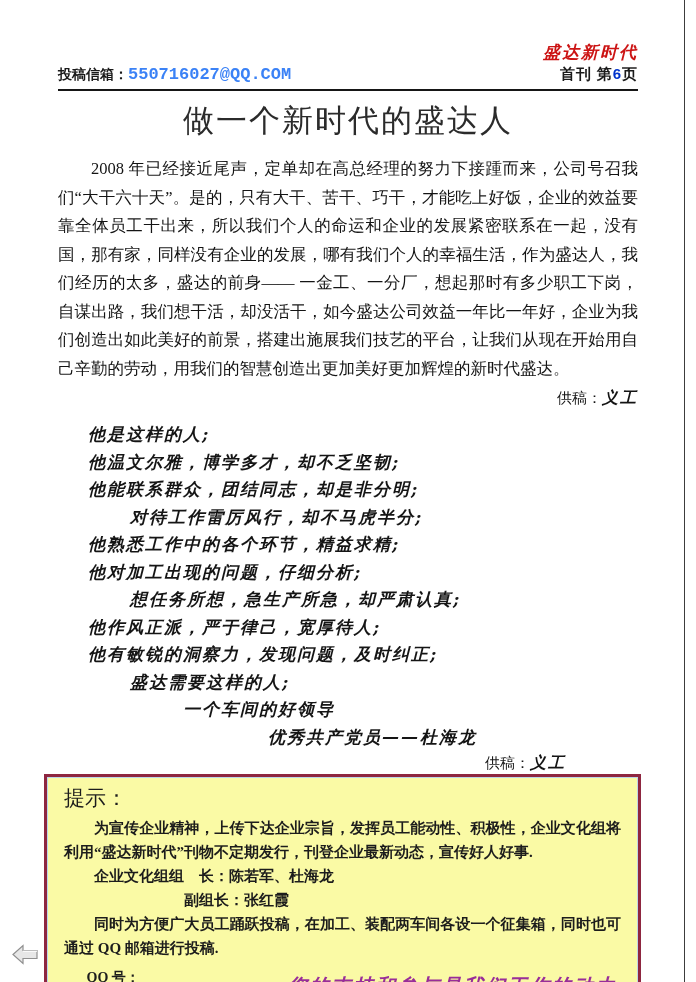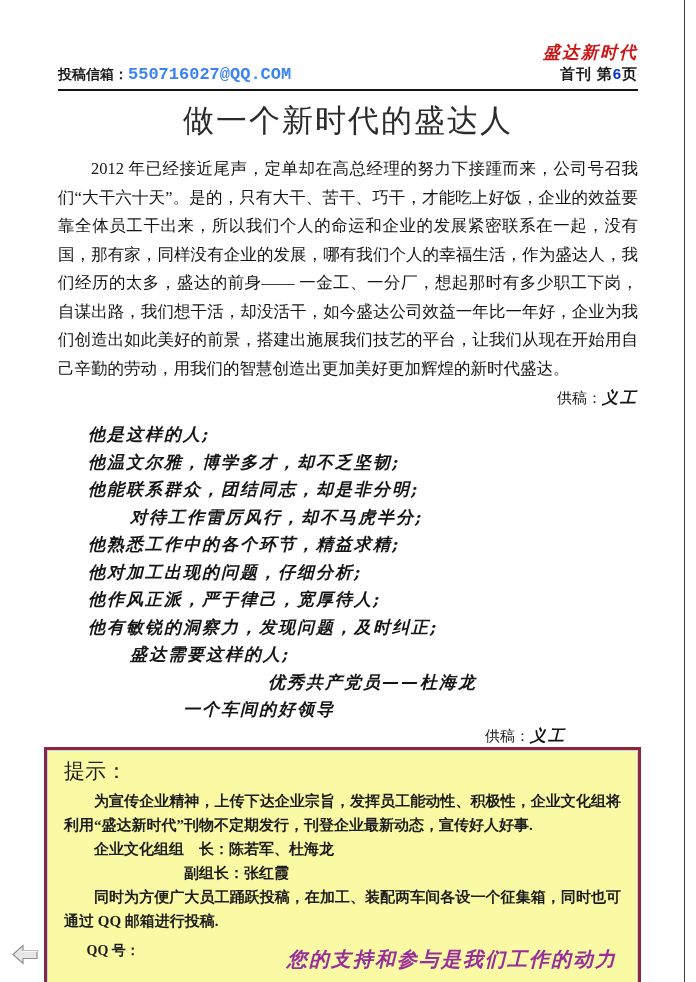--- a/index.html
+++ b/index.html
@@ -102,38 +102,39 @@
     <div class="header-right">
       <div class="masthead">盛达新时代</div>
       <div class="issue">
         <span>首刊  第</span><span class="num">6</span><span>页</span>
       </div>
     </div>
   </div>
 
   <div class="doc-title">做一个新时代的盛达人</div>
 
-  <div class="article">2012 年已经接近尾声，定单却在高总经理的努力下接踵而来，公司号召我们“大干六十天”。是的，只有大干、苦干、巧干，才能吃上好饭，企业的效益要靠全体员工干出来，所以我们个人的命运和企业的发展紧密联系在一起，没有国，那有家，同样没有企业的发展，哪有我们个人的幸福生活，作为盛达人，我们经历的太多，盛达的前身—— 一金工、一分厂，想起那时有多少职工下岗，自谋出路，我们想干活，却没活干，如今盛达公司效益一年比一年好，企业为我们创造出如此美好的前景，搭建出施展我们技艺的平台，让我们从现在开始用自己辛勤的劳动，用我们的智慧创造出更加美好更加辉煌的新时代盛达。</div>
+  <div class="article">2008 年已经接近尾声，定单却在高总经理的努力下接踵而来，公司号召我们“大干六十天”。是的，只有大干、苦干、巧干，才能吃上好饭，企业的效益要靠全体员工干出来，所以我们个人的命运和企业的发展紧密联系在一起，没有国，那有家，同样没有企业的发展，哪有我们个人的幸福生活，作为盛达人，我们经历的太多，盛达的前身—— 一金工、一分厂，想起那时有多少职工下岗，自谋出路，我们想干活，却没活干，如今盛达公司效益一年比一年好，企业为我们创造出如此美好的前景，搭建出施展我们技艺的平台，让我们从现在开始用自己辛勤的劳动，用我们的智慧创造出更加美好更加辉煌的新时代盛达。</div>
 
   <div class="byline">
     <span>供稿：</span><span class="script-name">义工</span>
   </div>
 
   <div class="poem">
       <div class="poem-line indent-0">他是这样的人;</div>
       <div class="poem-line indent-0">他温文尔雅，博学多才，却不乏坚韧;</div>
       <div class="poem-line indent-0">他能联系群众，团结同志，却是非分明;</div>
       <div class="poem-line indent-1">对待工作雷厉风行，却不马虎半分;</div>
       <div class="poem-line indent-0">他熟悉工作中的各个环节，精益求精;</div>
       <div class="poem-line indent-0">他对加工出现的问题，仔细分析;</div>
+      <div class="poem-line indent-1">想任务所想，急生产所急，却严肃认真;</div>
       <div class="poem-line indent-0">他作风正派，严于律己，宽厚待人;</div>
       <div class="poem-line indent-0">他有敏锐的洞察力，发现问题，及时纠正;</div>
       <div class="poem-line indent-1">盛达需要这样的人;</div>
+      <div class="poem-line indent-2">一个车间的好领导</div>
       <div class="poem-line indent-3">优秀共产党员——杜海龙</div>
-      <div class="poem-line indent-2">一个车间的好领导</div>
     </div>
 
   <div class="byline byline-2">
     <span>供稿：</span><span class="script-name">义工</span>
   </div>
 
   <div class="notice-box">
     <div class="notice-heading">提示：</div>
     <div class="notice-para">为宣传企业精神，上传下达企业宗旨，发挥员工能动性、积极性，企业文化组将利用“盛达新时代”刊物不定期发行，刊登企业最新动态，宣传好人好事.</div>
     <div class="notice-leader">企业文化组组　长：陈若军、杜海龙</div>

